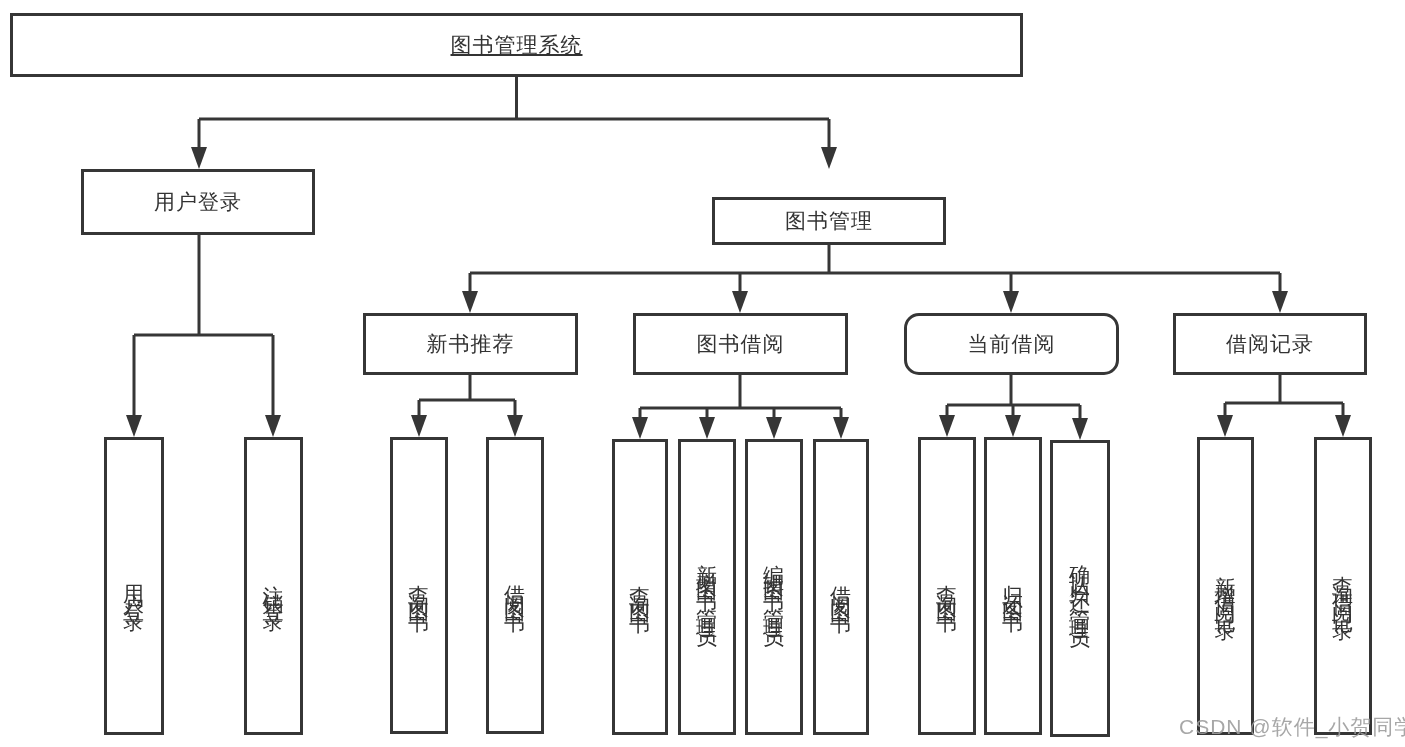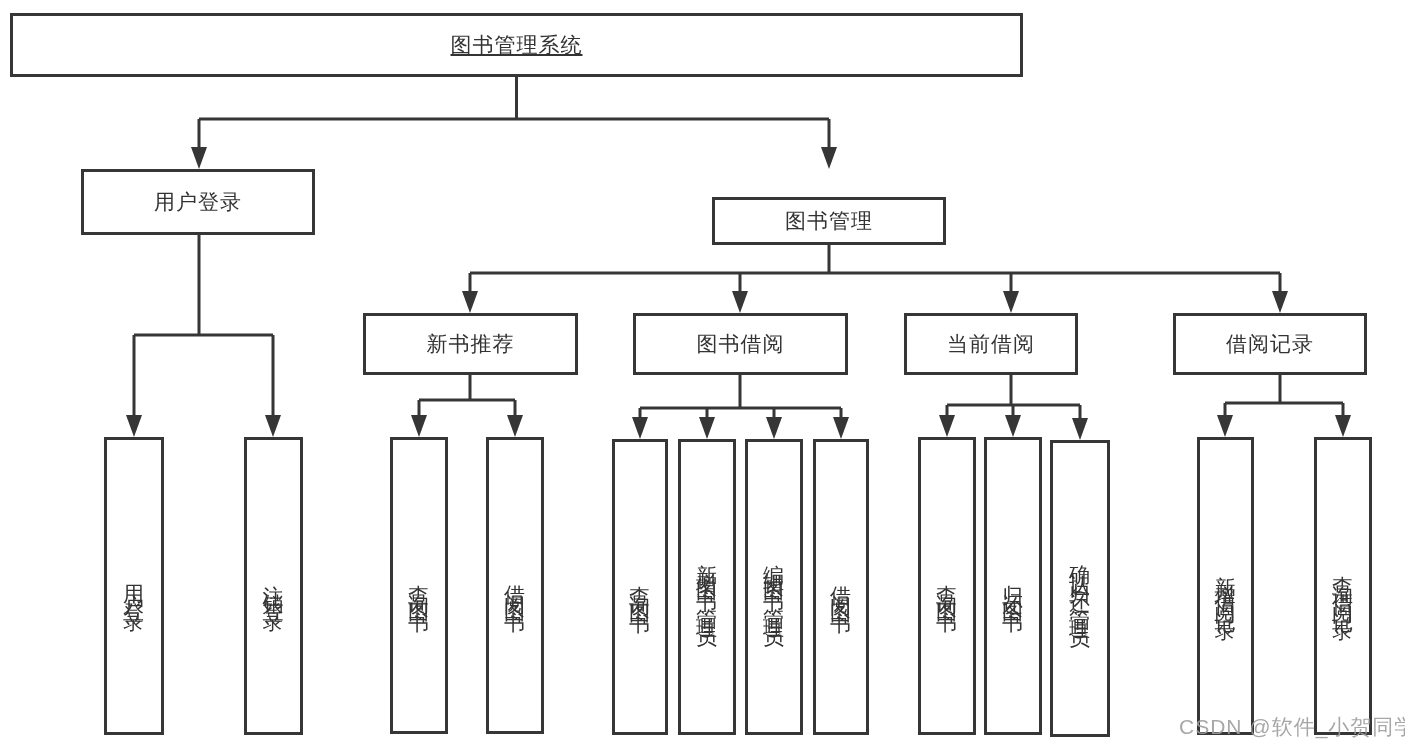--- a/index.html
+++ b/index.html
@@ -94,21 +94,21 @@
     </g>
   </svg>
 
   <div class="node h" style="left:10px; top:13px; width:1013px; height:64px;text-decoration:underline;">图书管理系统</div>
 
   <div class="node h" style="left:81px; top:169px; width:234px; height:66px;">用户登录</div>
   <div class="node h" style="left:712px; top:169px; width:234px; height:48px;margin-top:28px;">图书管理</div>
 
   <div class="node h" style="left:363px; top:313px; width:215px; height:62px;text-align:center;">新书推荐</div>
   <div class="node h" style="left:633px; top:313px; width:215px; height:62px;">图书借阅</div>
-  <div class="node h" style="left:904px; top:313px; width:174px; height:62px;">当前借阅</div>
+  <div class="node h" style="left:904px; top:313px; width:215px; height:62px;border-radius:15px;">当前借阅</div>
   <div class="node h" style="left:1173px; top:313px; width:194px; height:62px;">借阅记录</div>
 
   <div class="node v" style="left:104px; top:437px; width:60px; height:298px;">
     <span class="vtext">用户登录</span>
   </div>
   <div class="node v" style="left:244px; top:437px; width:59px; height:298px;">
     <span class="vtext">注销登录</span>
   </div>
 
   <div class="node v" style="left:390px; top:437px; width:58px; height:297px;">

